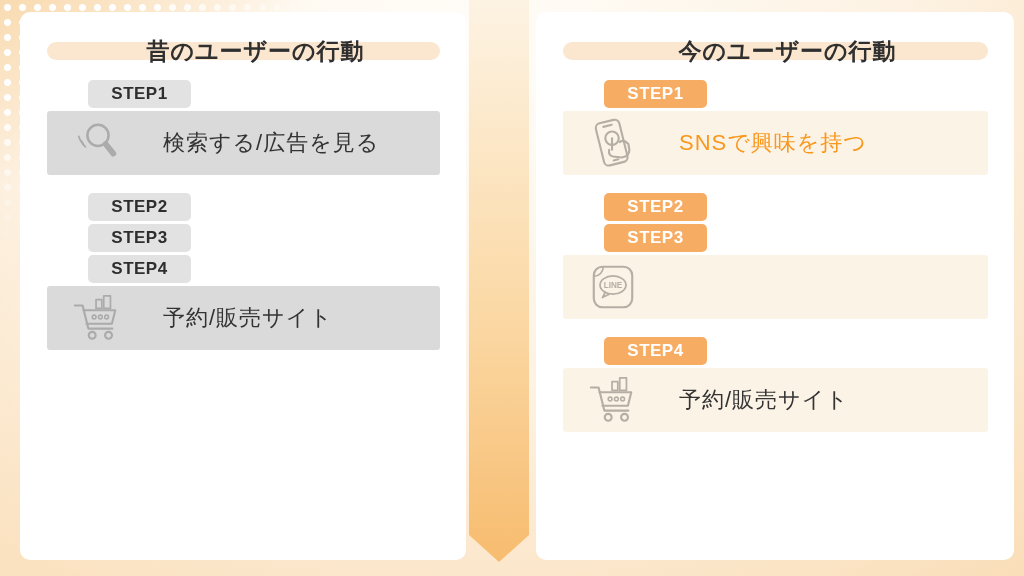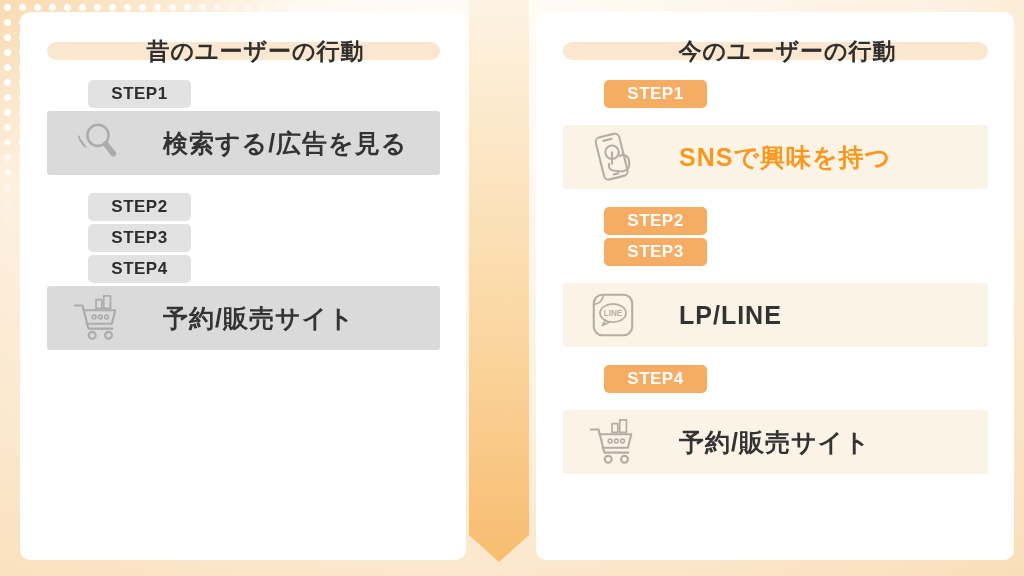--- a/index.html
+++ b/index.html
@@ -43,27 +43,27 @@
     margin-left:41px;
   }
   .badge-gray{background:#e2e2e2;color:#2e2e2e;}
   .badge-orange{background:#f7ac64;color:#ffffff;}
   .step-row{
     height:64px;border-radius:3px;display:flex;align-items:center;
     margin-bottom:18px;padding-left:22px;box-sizing:border-box;
   }
   .step:last-child .step-row{margin-bottom:0;}
   .row-gray{background:#dadada;}
-  .row-cream{background:#fcf3e7;margin-top:14px;}
+  .row-cream{background:#fcf3e7;}
   .row-icon{width:56px;display:flex;align-items:flex-end;justify-content:center;flex:0 0 56px;}
   .row-gray .row-icon{color:#ababab;}
   .row-cream .row-icon{color:#b5aea4;}
   .row-icon svg{stroke:currentColor;fill:none;stroke-width:2.2;stroke-linecap:round;stroke-linejoin:round;}
   .row-label{
-    margin-left:38px;font-size:25px;font-weight:bold;color:#333333;letter-spacing:1px;
+    margin-left:38px;font-size:22px;font-weight:normal;color:#333333;letter-spacing:1px;
     white-space:nowrap;
   }
   .row-label.highlight{color:#f8981d;}
 </style>
 </head>
 <body>
 
 <div class="halftone"></div>
 <div class="center-band"></div>
 
@@ -145,21 +145,20 @@
     <div class="step-row row-cream">
       <span class="row-icon">
         <svg width="50" height="50" viewBox="0 0 52 52">
           <rect x="6" y="5" width="40" height="42" rx="9"></rect>
           <path d="M16 5 q-1 9 -10 10" stroke-width="1.6"></path>
           <ellipse cx="26" cy="24" rx="13.5" ry="9.5" stroke-width="1.8"></ellipse>
           <path d="M18 31.5 l-3 5.5 l7 -3.5" stroke-width="1.8"></path>
           <text x="26" y="27" text-anchor="middle" font-size="8.5" font-weight="bold" fill="currentColor" stroke="none">LINE</text>
         </svg>
       </span>
-      <span class="row-label">LP/LINE</span>
     </div>
   </div>
 
   <div class="step">
     <div class="step-badge badge-orange">STEP4</div>
     <div class="step-row row-cream">
       <span class="row-icon">
         <svg width="50" height="50" viewBox="0 0 52 52">
           <path d="M3 13 h8 l6 24 h25"></path>
           <path d="M12 18 h33 l-3.5 14 h-26.5"></path>

